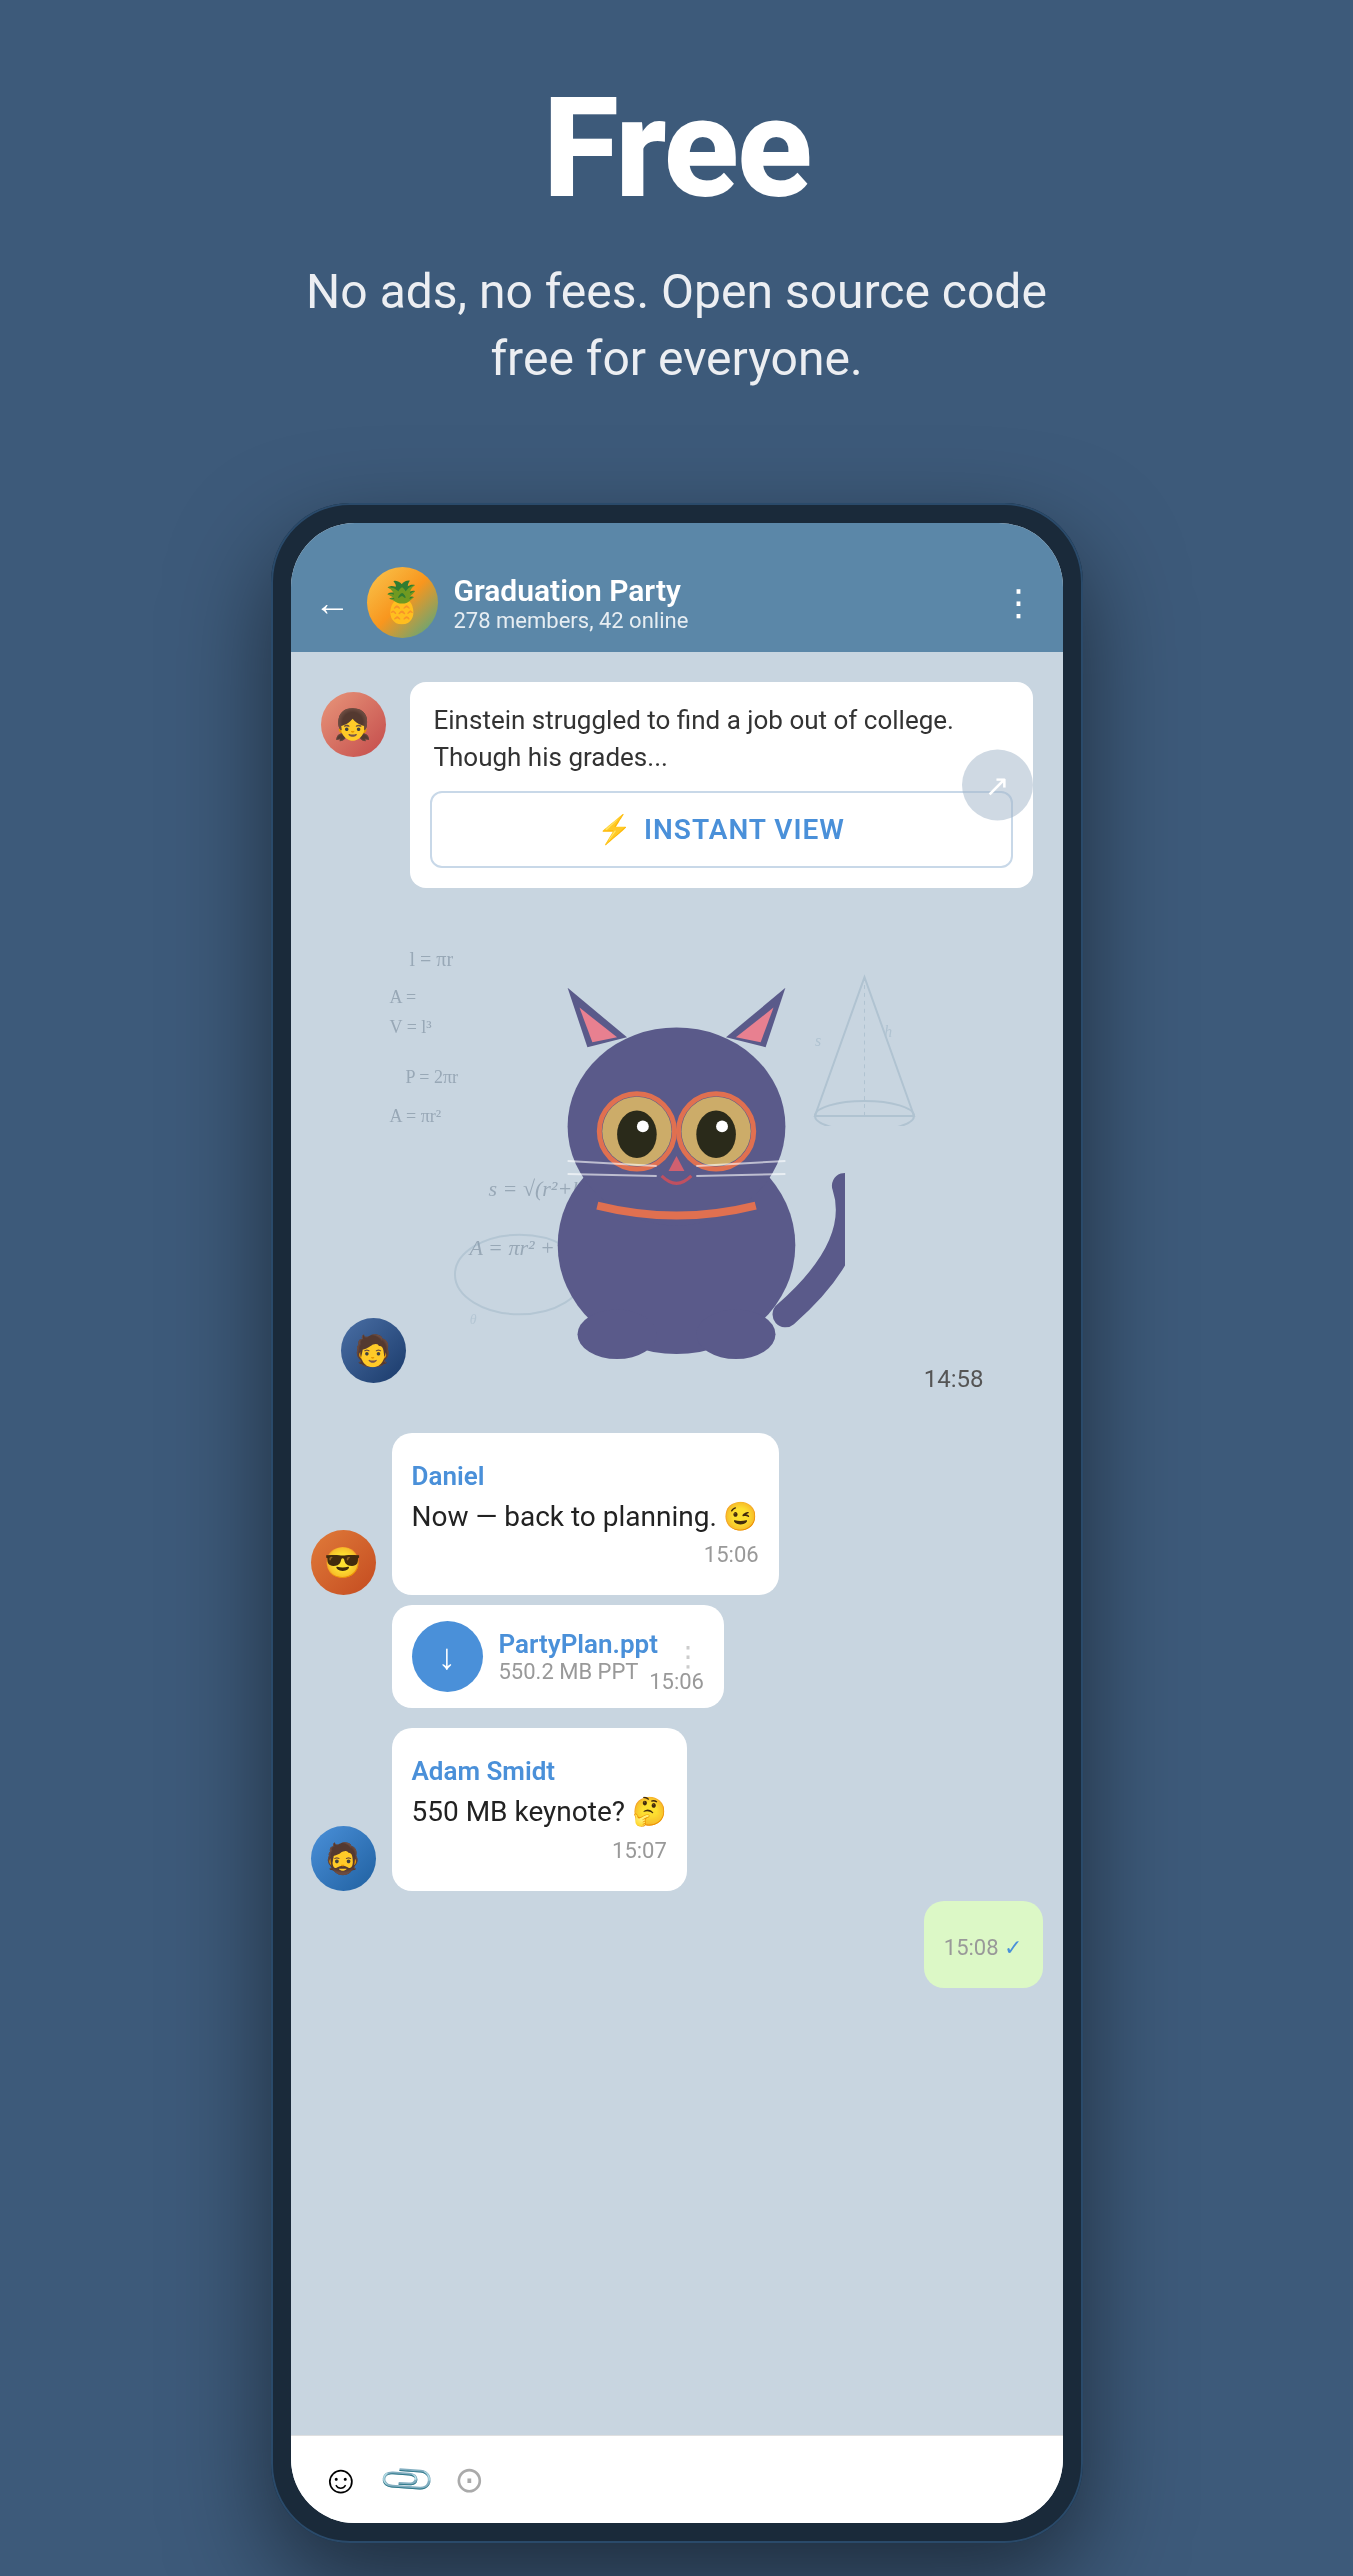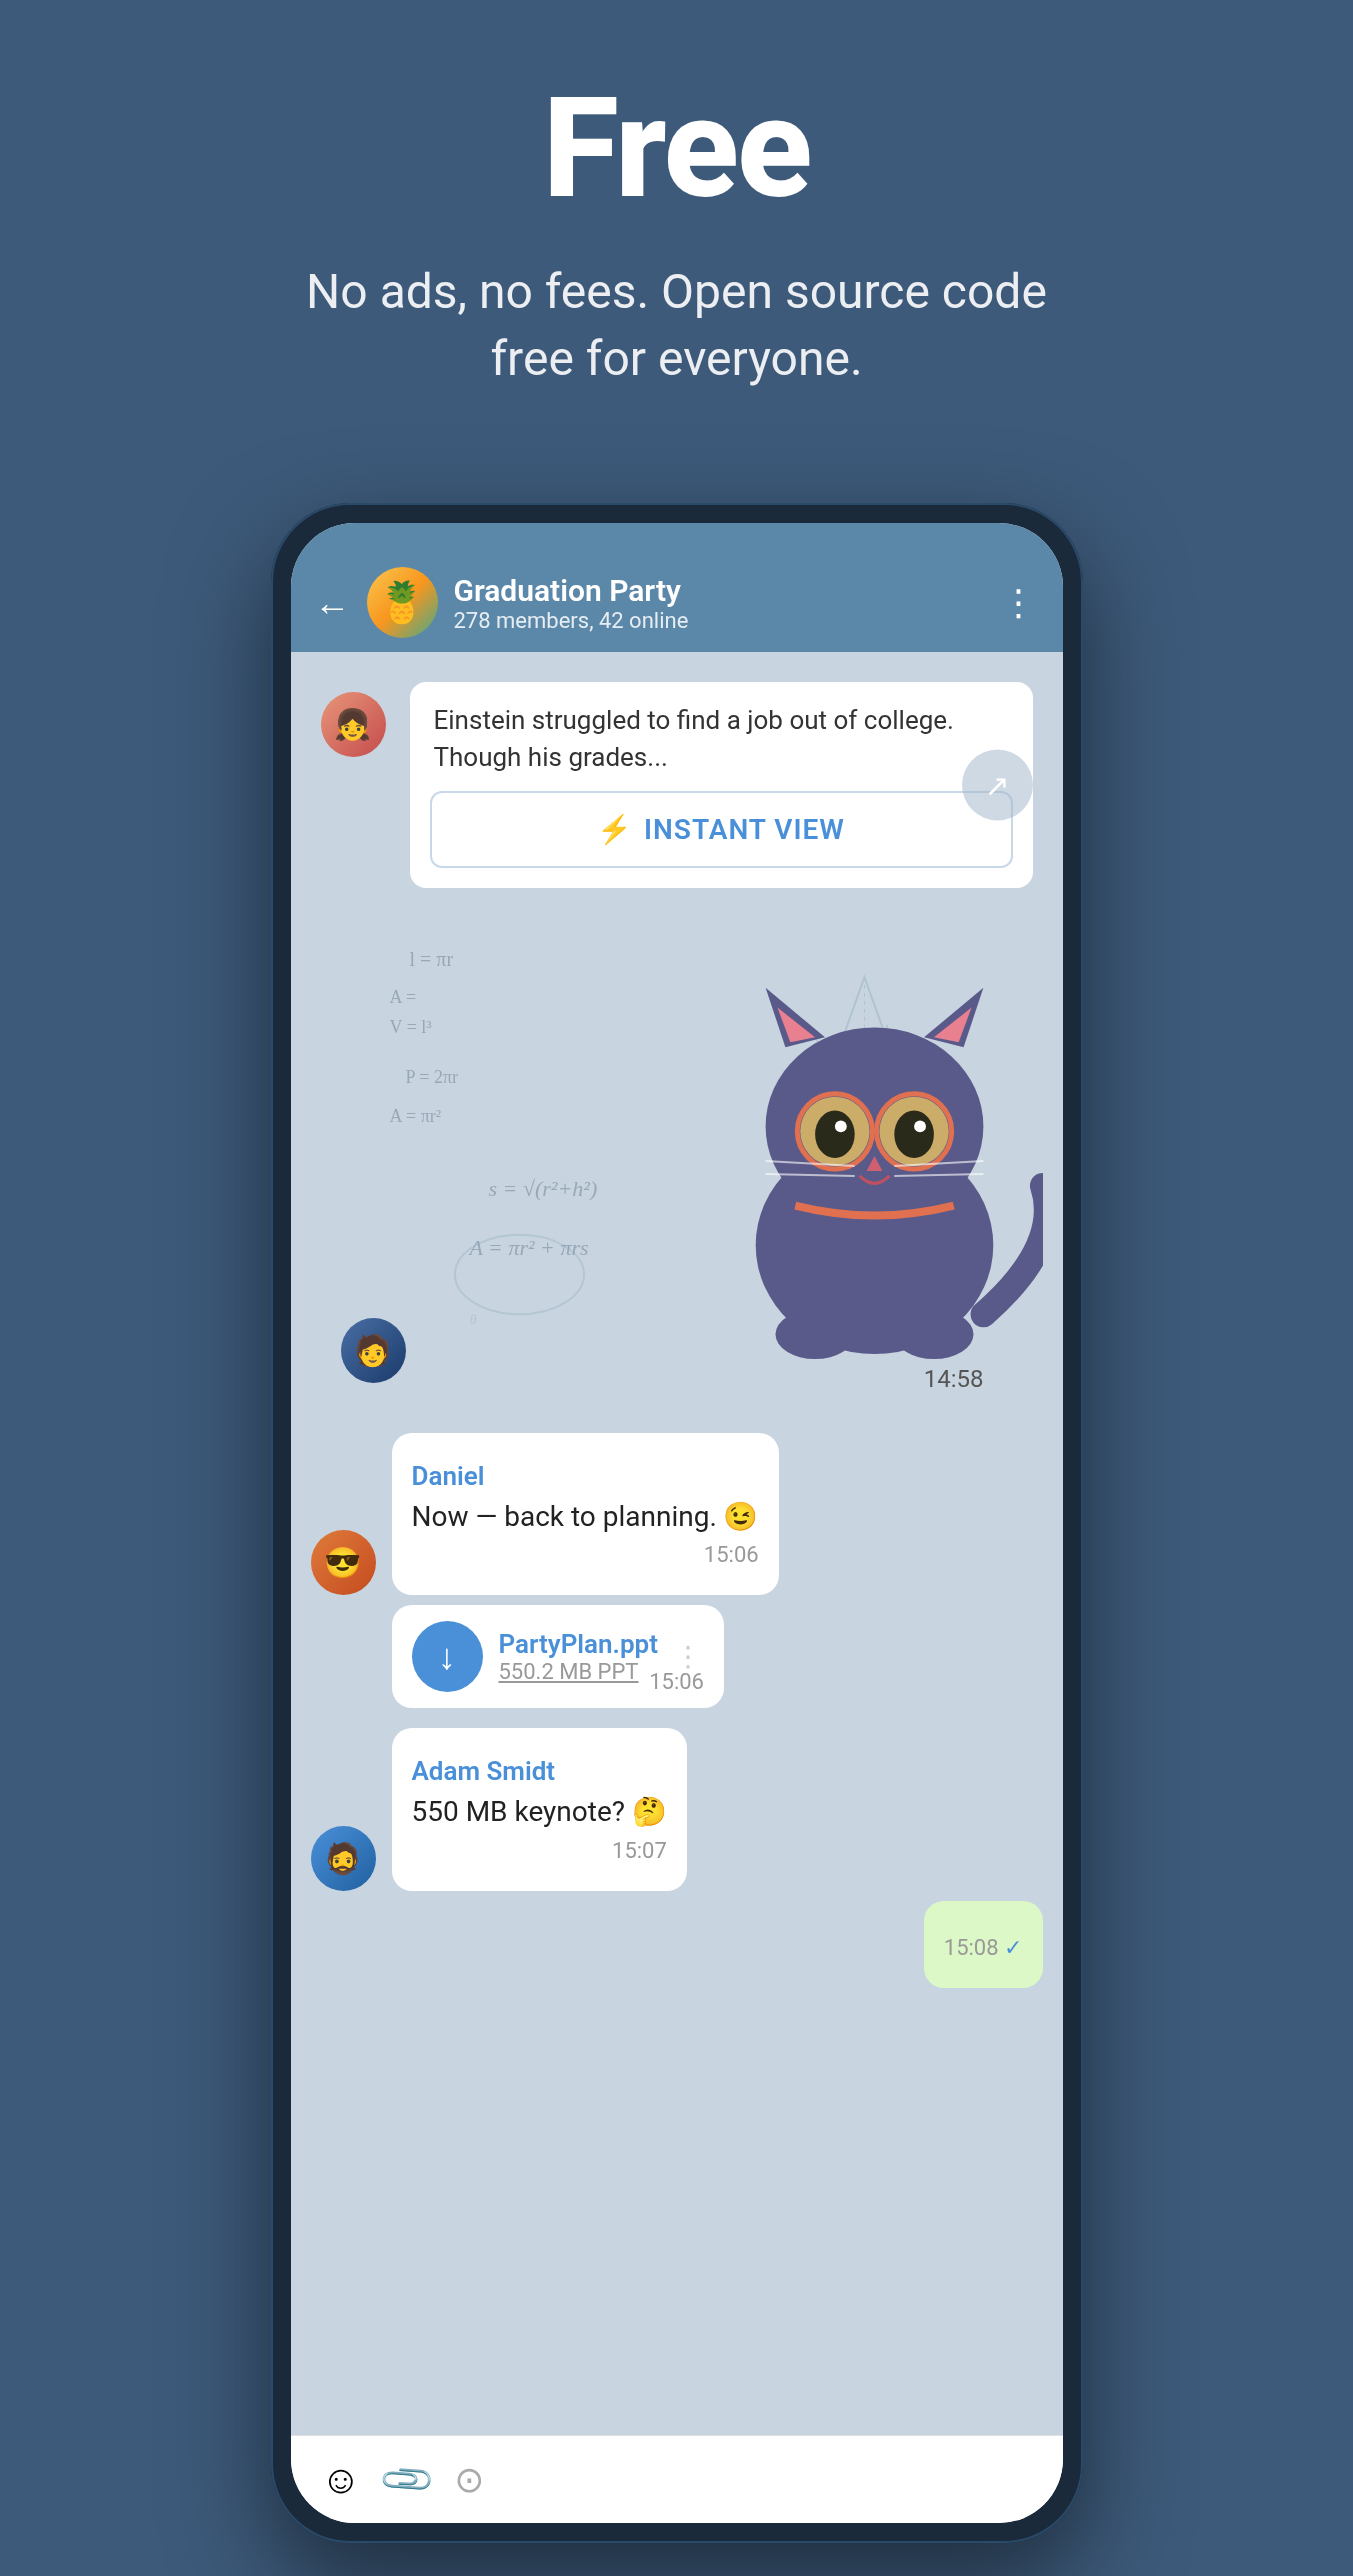--- a/index.html
+++ b/index.html
@@ -183,21 +183,21 @@
       color: white;
       cursor: pointer;
     }
 
     
     .sticker-area {
       position: relative;
       height: 515px;
       display: flex;
       align-items: center;
-      justify-content: flex-end;
+      justify-content: center;
       margin: 0 20px;
     }
 
     .sticker-time {
       position: absolute;
       bottom: 30px;
       right: 59px;
       color: #555;
       font-size: 24px;
     }
@@ -294,21 +294,20 @@
 
     .file-name {
       color: #4a90d9;
       font-size: 26px;
       font-weight: 600;
     }
 
     .file-size {
       color: #999;
       font-size: 22px;
-      text-decoration: underline;
     }
 
     .file-more {
       color: #ccc;
       font-size: 28px;
       letter-spacing: 2px;
     }
 
     .file-time {
       font-size: 22px;

